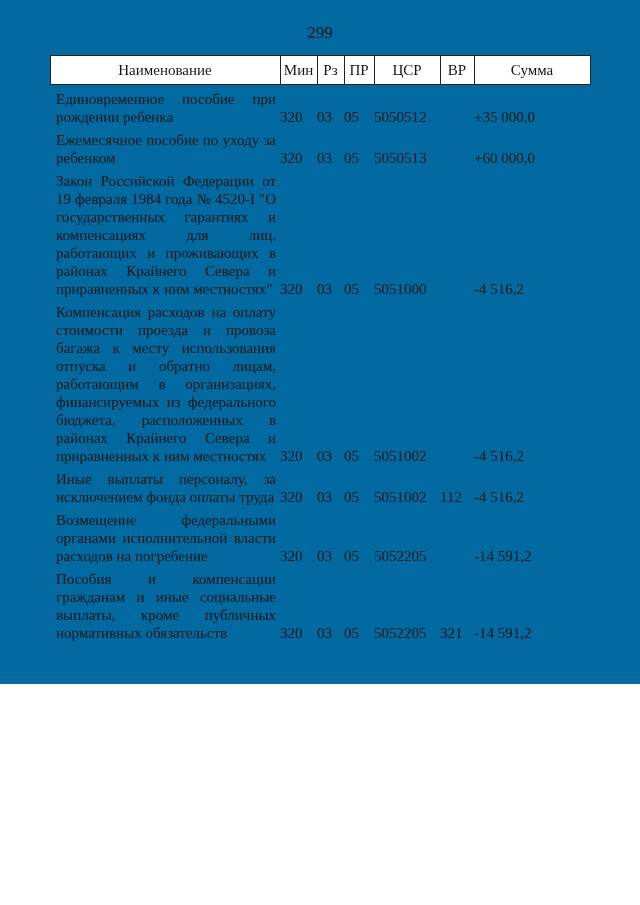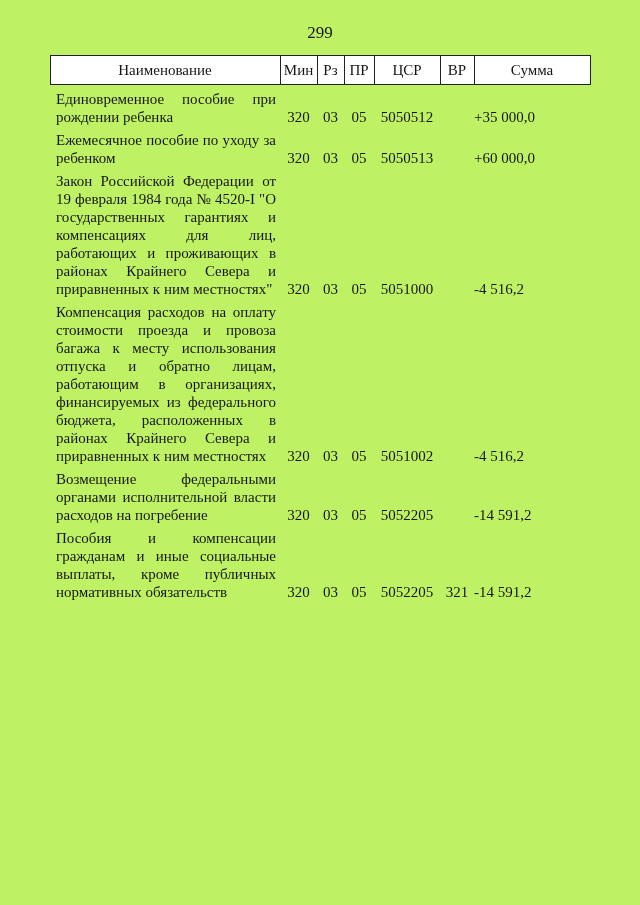--- a/index.html
+++ b/index.html
@@ -3,22 +3,22 @@
 <meta charset="utf-8">
 <style>
   html, body {
     margin: 0;
     padding: 0;
     background: #ffffff;
   }
   .page {
     position: relative;
     width: 640px;
-    height: 905px;
-    background: #bef264;
+    height: 684px;
+    background: #0369a1;
     color: #161616;
     font-family: "Liberation Serif", serif;
     overflow: hidden;
   }
   .page-number {
     text-align: center;
     padding-top: 24px;
     font-size: 17px;
     line-height: 18px;
   }
@@ -52,21 +52,21 @@
     padding: 5px 0 0 0;
     vertical-align: bottom;
   }
   td.name {
     text-align: justify;
     vertical-align: top;
     padding-left: 6px;
     padding-right: 4px;
   }
   td.num {
-    text-align: center;
+    text-align: left;
     white-space: nowrap;
   }
   td.sum {
     text-align: left;
     padding-right: 5px;
     white-space: nowrap;
   }
 </style>
 </head>
 <body>
@@ -126,20 +126,29 @@
       <tr>
         <td class="name">Компенсация расходов на оплату стоимости проезда и провоза багажа к месту использования отпуска и обратно лицам, работающим в организациях, финансируемых из федерального бюджета, расположенных в районах Крайнего Севера и приравненных к ним местностях</td>
         <td class="num">320</td>
         <td class="num">03</td>
         <td class="num">05</td>
         <td class="num">5051002</td>
         <td class="num"></td>
         <td class="sum">-4 516,2</td>
       </tr>
       <tr>
+        <td class="name">Иные выплаты персоналу, за исключением фонда оплаты труда</td>
+        <td class="num">320</td>
+        <td class="num">03</td>
+        <td class="num">05</td>
+        <td class="num">5051002</td>
+        <td class="num">112</td>
+        <td class="sum">-4 516,2</td>
+      </tr>
+      <tr>
         <td class="name">Возмещение федеральными органами исполнительной власти расходов на погребение</td>
         <td class="num">320</td>
         <td class="num">03</td>
         <td class="num">05</td>
         <td class="num">5052205</td>
         <td class="num"></td>
         <td class="sum">-14 591,2</td>
       </tr>
       <tr>
         <td class="name">Пособия и компенсации гражданам и иные социальные выплаты, кроме публичных нормативных обязательств</td>

